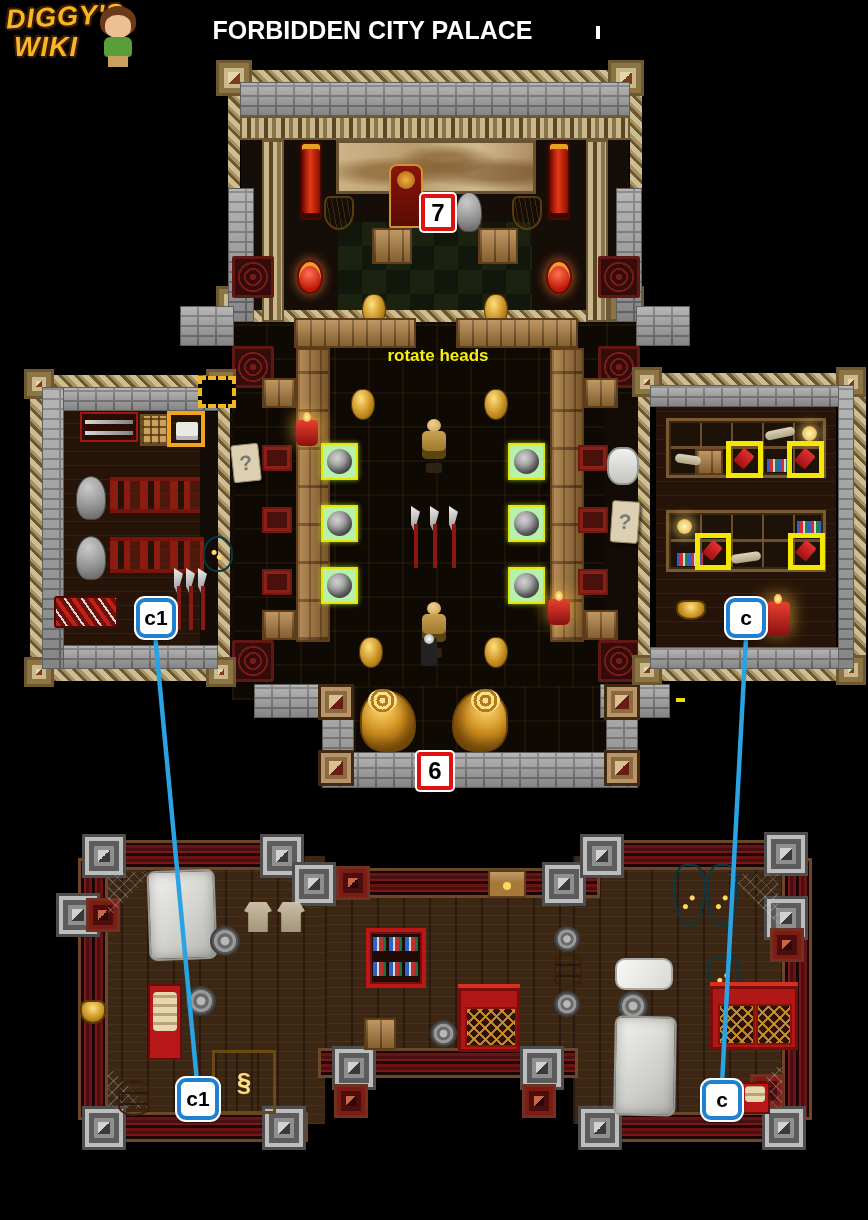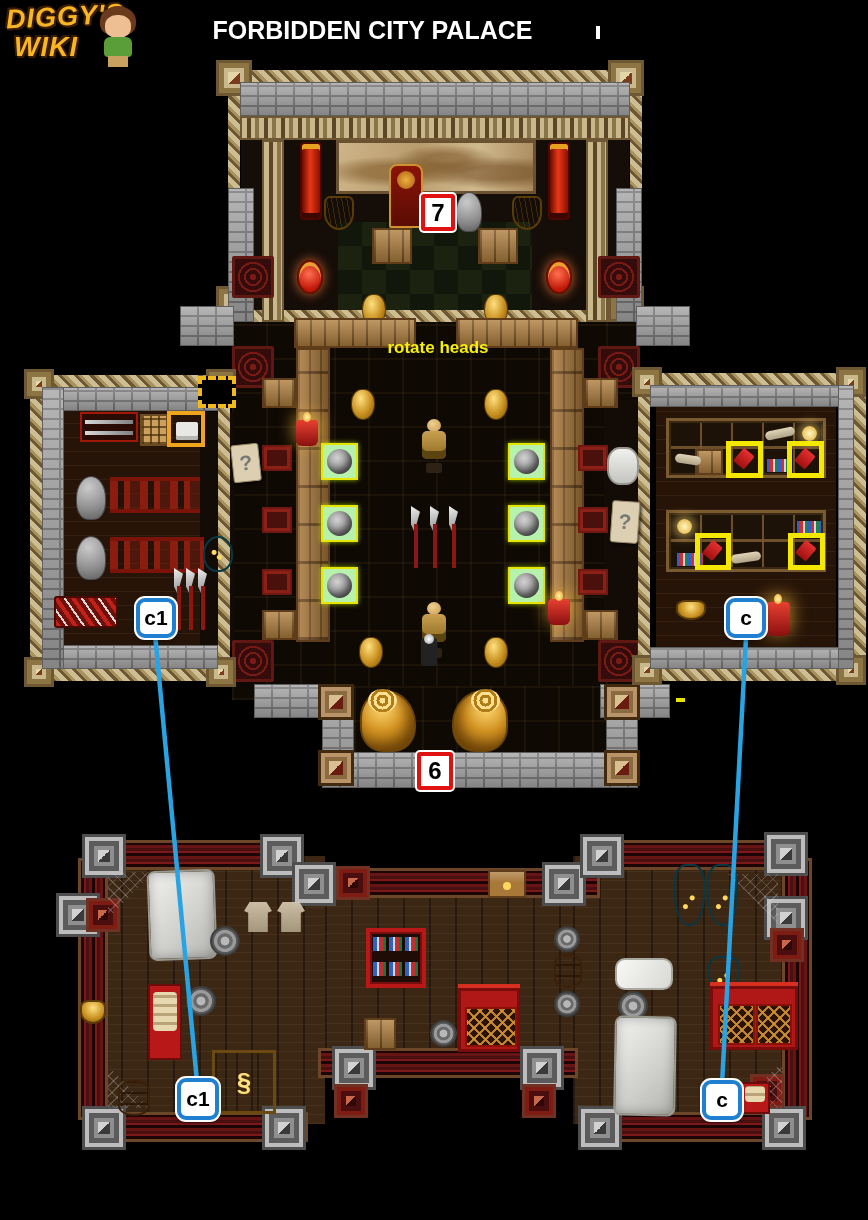--- a/index.html
+++ b/index.html
@@ -240,21 +240,21 @@
   <div class="abs crate" style="left:456px;top:318px;width:122px;height:30px;"></div>
   <div class="abs medallion" style="left:232px;top:346px;width:42px;height:42px;"></div>
   <div class="abs medallion" style="left:598px;top:346px;width:42px;height:42px;"></div>
 
   <div class="abs crate-v" style="left:296px;top:348px;width:34px;height:294px;"></div>
   <div class="abs crate-v" style="left:550px;top:348px;width:34px;height:294px;"></div>
   <div class="abs crate" style="left:262px;top:378px;width:34px;height:30px;"></div>
   <div class="abs crate" style="left:584px;top:378px;width:34px;height:30px;"></div>
   <div class="abs crate" style="left:262px;top:610px;width:34px;height:30px;"></div>
   <div class="abs crate" style="left:584px;top:610px;width:34px;height:30px;"></div>
-  <div class="abs note" style="left:368px;top:338px;width:140px;">rotate heads</div>
+  <div class="abs note" style="left:368px;top:346px;width:140px;">rotate heads</div>
 
   <div class="abs" style="left:262px;top:445px;width:30px;height:26px;background:#4a100c;border:2px solid #701810;box-shadow:inset 0 0 0 3px #8a2018;"></div>
   <div class="abs" style="left:262px;top:507px;width:30px;height:26px;background:#4a100c;border:2px solid #701810;box-shadow:inset 0 0 0 3px #8a2018;"></div>
   <div class="abs" style="left:262px;top:569px;width:30px;height:26px;background:#4a100c;border:2px solid #701810;box-shadow:inset 0 0 0 3px #8a2018;"></div>
   <div class="abs" style="left:578px;top:445px;width:30px;height:26px;background:#4a100c;border:2px solid #701810;box-shadow:inset 0 0 0 3px #8a2018;"></div>
   <div class="abs" style="left:578px;top:507px;width:30px;height:26px;background:#4a100c;border:2px solid #701810;box-shadow:inset 0 0 0 3px #8a2018;"></div>
   <div class="abs" style="left:578px;top:569px;width:30px;height:26px;background:#4a100c;border:2px solid #701810;box-shadow:inset 0 0 0 3px #8a2018;"></div>
 
   <div class="abs greensq" style="left:321px;top:443px;width:37px;height:37px;">
       <div class="head"></div>

